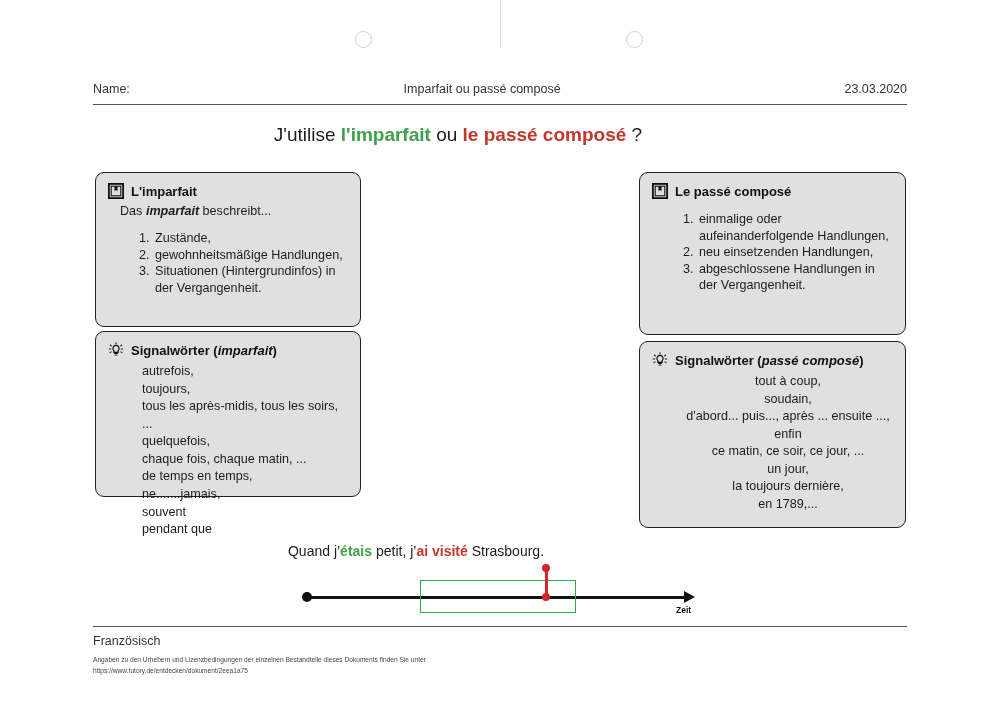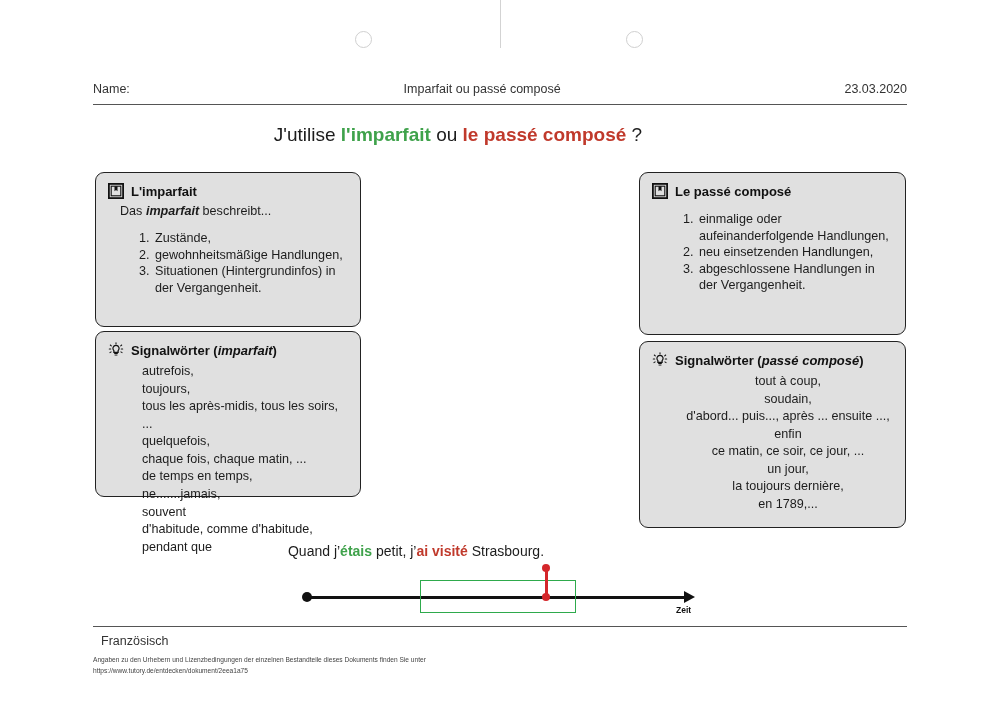--- a/index.html
+++ b/index.html
@@ -186,21 +186,20 @@
   .footer-rule {
     position: absolute;
     left: 93px; top: 626px; width: 814px; height: 1px;
     background: #555555;
   }
   .footer-subject {
     position: absolute;
     left: 93px; top: 634px;
     font-size: 12.5px;
     color: #333333;
-    margin-left: 8px;
   }
   .footer-legal {
     position: absolute;
     left: 93px; top: 655px; width: 700px;
     font-size: 6.6px;
     line-height: 1.65;
     color: #444444;
   }
 </style>
 </head>
@@ -260,21 +259,20 @@
   </div>
   <ul class="word-list">
     <li>autrefois,</li>
     <li>toujours,</li>
     <li>tous les après-midis, tous les soirs, ...</li>
     <li>quelquefois,</li>
     <li>chaque fois, chaque matin, ...</li>
     <li>de temps en temps,</li>
     <li>ne.......jamais,</li>
     <li>souvent</li>
-    <li>d'habitude, comme d'habitude,</li>
     <li>pendant que</li>
   </ul>
 </div>
 
 <div class="card card-right card-rule-pc">
   <div class="card-head">
     <svg class="icon-book" viewBox="0 0 16 16">
       <rect x="0.9" y="0.9" width="14.2" height="14.2" fill="none" stroke="#111" stroke-width="1.8"></rect>
       <rect x="3.2" y="3.2" width="9.6" height="9.6" fill="none" stroke="#111" stroke-width="1.1"></rect>
       <path d="M6.5 3.2 h3 v5.0 l-1.5 -1.3 l-1.5 1.3 z" fill="#111"></path>

